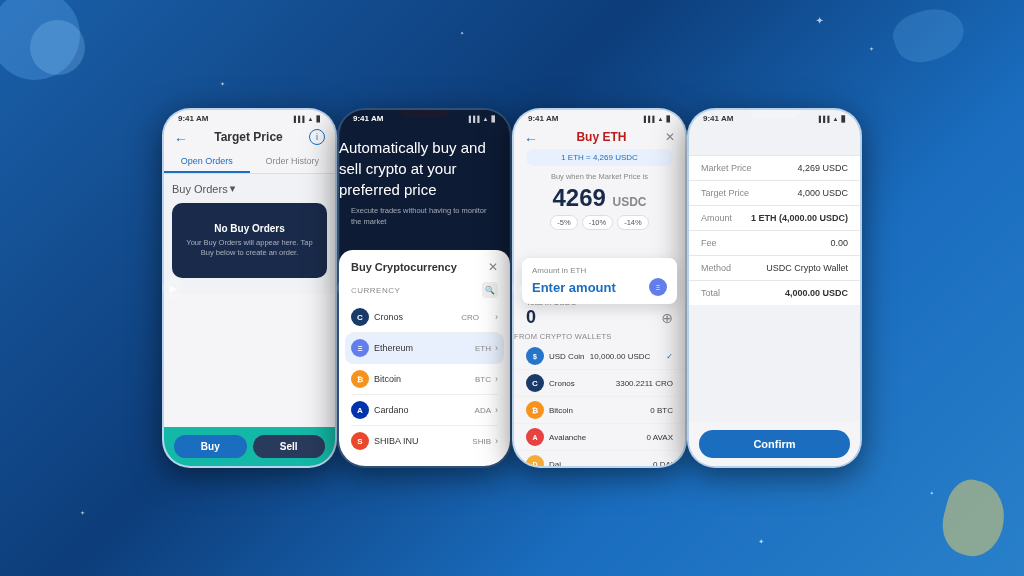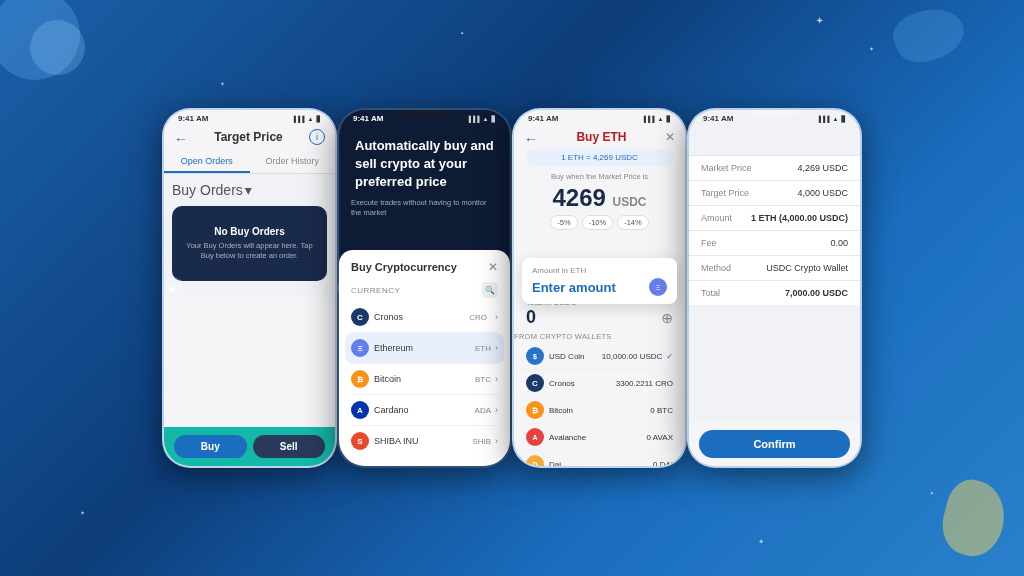--- a/index.html
+++ b/index.html
@@ -163,21 +163,21 @@
     .p1-tab.active {
       color: #1a6dbf;
       border-bottom: 2px solid #1a6dbf;
     }
     .p1-body {
       background: #f0f2f5;
       flex: 1;
       padding: 8px;
     }
     .p1-orders-label {
-      font-size: 14px;
+      font-size: 11px;
       color: #555;
       margin-bottom: 8px;
       display: flex; align-items: center; gap: 2px;
     }
     .p1-empty {
       background: #1a2a4a;
       border-radius: 10px;
       padding: 20px 10px;
       text-align: center;
       margin: 0 0 8px;
@@ -222,24 +222,24 @@
       font-size: 10px;
       font-weight: 600;
       text-align: center;
     }
 
     
     .phone-2 { background: #0d1b35; }
     .phone-2 .status-bar { background: #0d1b35; }
     
     .p2-bg-text {
-      padding: 10px 16px 6px;
+      padding: 10px 0 6px;
       color: #fff;
-      font-size: 13px;
-      font-weight: 700;
+      font-size: 15px;
+      font-weight: 400;
       line-height: 1.4;
     }
     .p2-sub-text {
       padding: 0 12px 8px;
       color: rgba(255,255,255,0.6);
       font-size: 7.5px;
       line-height: 1.4;
     }
     .p2-modal {
       background: #fff;
@@ -560,21 +560,21 @@
         <div class="p2-search-row">
           <span class="p2-currency-label">CURRENCY</span>
           <div class="p2-search-icon">🔍</div>
         </div>
 
         <div class="p2-coin-row">
           <div class="p2-coin-left">
             <div class="coin-icon cro">C</div>
             <span class="coin-name">Cronos</span>
           </div>
-          <div style="display:flex;align-items:center;gap:8px">
+          <div style="display:flex;align-items:center;gap:16px">
             <span class="coin-ticker">CRO</span>
             <span class="coin-arrow">›</span>
           </div>
         </div>
 
         <div class="p2-coin-row highlighted">
           <div class="p2-coin-left">
             <div class="coin-icon eth">Ξ</div>
             <span class="coin-name">Ethereum</span>
           </div>
@@ -662,21 +662,21 @@
         <span class="p3-total-val">0</span>
         <span style="font-size:14px;color:#888">⊕</span>
       </div>
       <div class="p3-wallets-label">FROM CRYPTO WALLETS</div>
 
       <div class="p3-wallet-row">
         <div class="wallet-left">
           <div class="coin-icon" style="background:#2775ca;font-size:7px">$</div>
           <span class="wallet-name">USD Coin</span>
         </div>
-        <div style="display:flex;align-items:center;gap:4px">
+        <div style="display:flex;align-items:center;gap:16px">
           <span class="wallet-bal">10,000.00 USDC</span>
           <span class="check-icon">✓</span>
         </div>
       </div>
       <div class="p3-wallet-row">
         <div class="wallet-left">
           <div class="coin-icon cro">C</div>
           <span class="wallet-name">Cronos</span>
         </div>
         <span class="wallet-bal">3300.2211 CRO</span>
@@ -735,21 +735,21 @@
         <div class="p4-row">
           <span class="p4-key">Fee</span>
           <span class="p4-val">0.00</span>
         </div>
         <div class="p4-row">
           <span class="p4-key">Method</span>
           <span class="p4-val">USDC Crypto Wallet</span>
         </div>
         <div class="p4-row" style="border-bottom:none">
           <span class="p4-key">Total</span>
-          <span class="p4-val-bold">7,000.00 USDC</span>
+          <span class="p4-val-bold">4,000.00 USDC</span>
         </div>
       </div>
 
       <div class="p4-footer">
         <div class="btn-confirm">Confirm</div>
       </div>
     </div>
   </div>
 
 </div>

